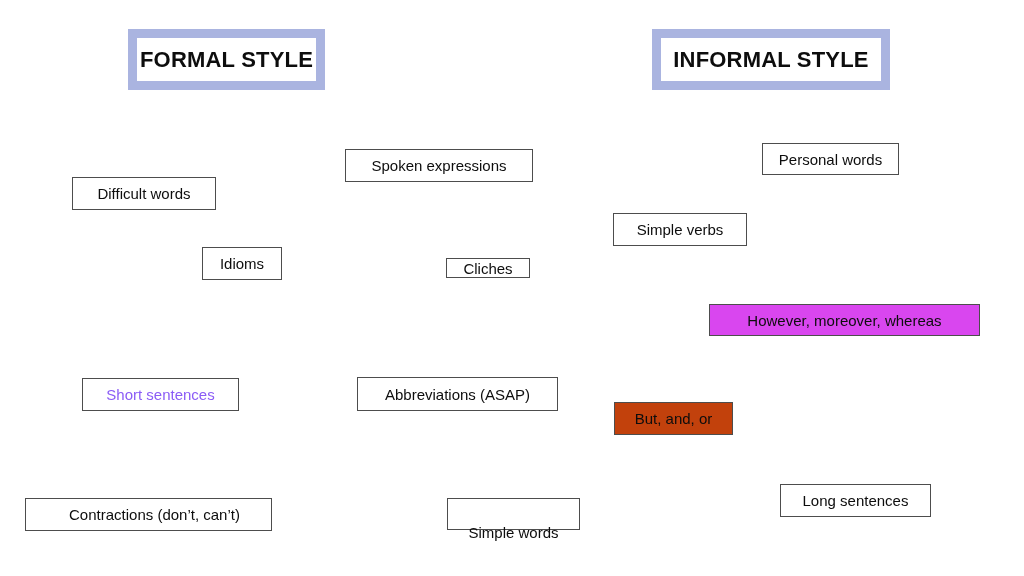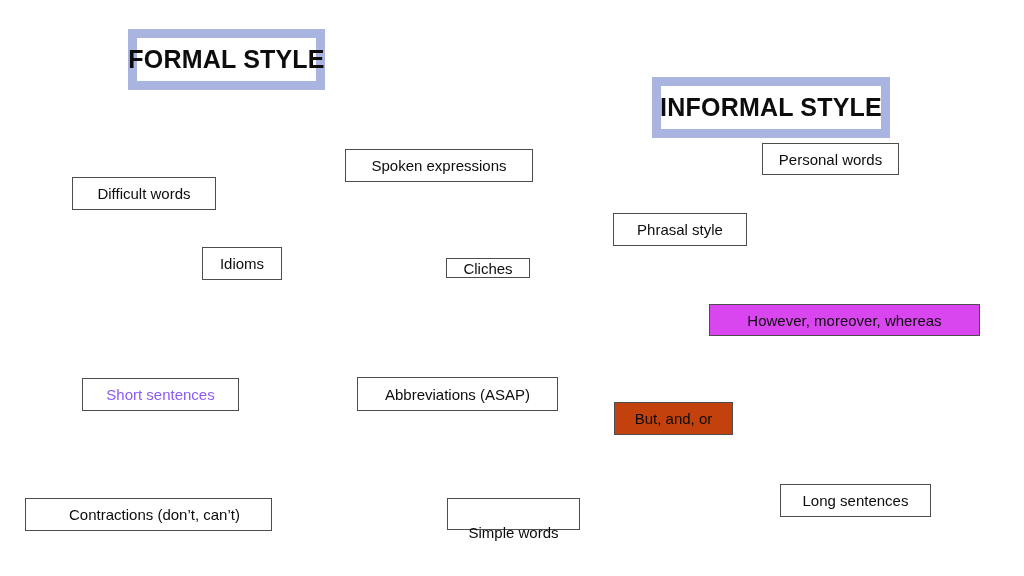--- a/index.html
+++ b/index.html
@@ -24,21 +24,21 @@
   .header-box {
     position: absolute;
     box-sizing: border-box;
     background: #ffffff;
     border: 9px solid #aab4e0;
     display: flex;
     align-items: center;
     justify-content: center;
   }
   .header-box .header-label {
-    font-size: 25px;
+    font-size: 22px;
     font-weight: bold;
     color: #0d0d0d;
     letter-spacing: 0.2px;
     white-space: nowrap;
     line-height: 1;
   }
 
   
   .term-box {
     position: absolute;
@@ -58,36 +58,36 @@
   }
 </style>
 </head>
 <body>
 
 <div id="slide">
   <div id="headers-layer">
       <div class="header-box" style="left: 128px; top: 29px; width: 197px; height: 61px; border-color: rgb(170, 180, 224); background: rgb(255, 255, 255);">
         <span class="header-label" style="color: rgb(13, 13, 13);">FORMAL STYLE</span>
       </div>
-      <div class="header-box" style="left: 652px; top: 29px; width: 238px; height: 61px; border-color: rgb(170, 180, 224); background: rgb(255, 255, 255); margin-top: 48px;">
+      <div class="header-box" style="left: 652px; top: 29px; width: 238px; height: 61px; border-color: rgb(170, 180, 224); background: rgb(255, 255, 255);">
         <span class="header-label" style="color: rgb(13, 13, 13);">INFORMAL STYLE</span>
       </div>
     </div>
   <div id="terms-layer">
       <div class="term-box" style="left: 72px; top: 177px; width: 144px; height: 33px; border-color: rgb(77, 77, 77); background: rgb(255, 255, 255);">
         <span class="term-label" style="color: rgb(13, 13, 13);">Difficult words</span>
       </div>
       <div class="term-box" style="left: 345px; top: 149px; width: 188px; height: 33px; border-color: rgb(77, 77, 77); background: rgb(255, 255, 255);">
         <span class="term-label" style="color: rgb(13, 13, 13);">Spoken expressions</span>
       </div>
       <div class="term-box" style="left: 762px; top: 143px; width: 137px; height: 32px; border-color: rgb(77, 77, 77); background: rgb(255, 255, 255);">
         <span class="term-label" style="color: rgb(13, 13, 13);">Personal words</span>
       </div>
       <div class="term-box" style="left: 613px; top: 213px; width: 134px; height: 33px; border-color: rgb(77, 77, 77); background: rgb(255, 255, 255);">
-        <span class="term-label" style="color: rgb(13, 13, 13);">Phrasal style</span>
+        <span class="term-label" style="color: rgb(13, 13, 13);">Simple verbs</span>
       </div>
       <div class="term-box" style="left: 202px; top: 247px; width: 80px; height: 33px; border-color: rgb(77, 77, 77); background: rgb(255, 255, 255);">
         <span class="term-label" style="color: rgb(13, 13, 13);">Idioms</span>
       </div>
       <div class="term-box" style="left: 446px; top: 258px; width: 84px; height: 20px; border-color: rgb(77, 77, 77); background: rgb(255, 255, 255);">
         <span class="term-label" style="color: rgb(13, 13, 13);">Cliches</span>
       </div>
       <div class="term-box" style="left: 709px; top: 304px; width: 271px; height: 32px; border-color: rgb(77, 77, 77); background: #d946ef;">
         <span class="term-label" style="color: rgb(13, 13, 13);">However, moreover, whereas</span>
       </div>

